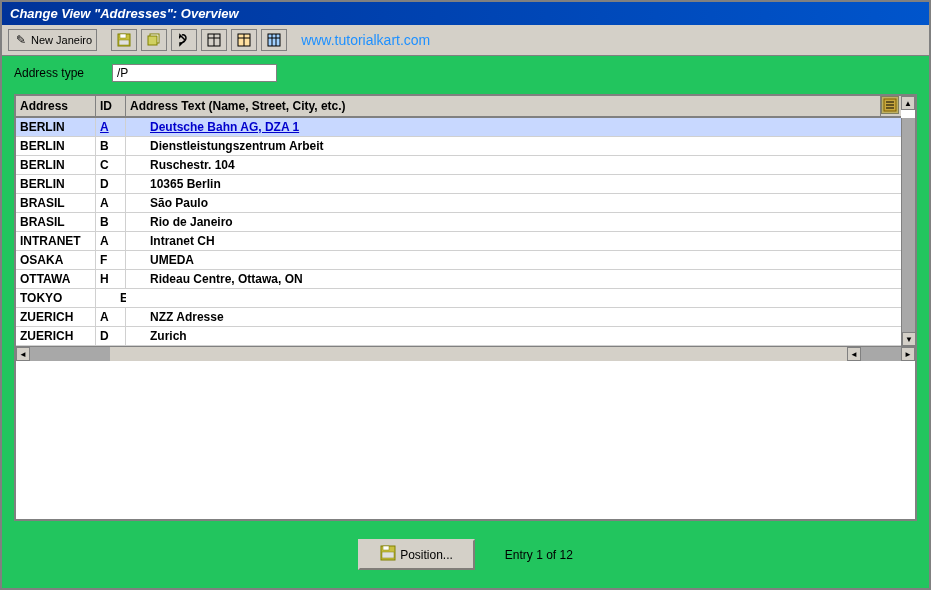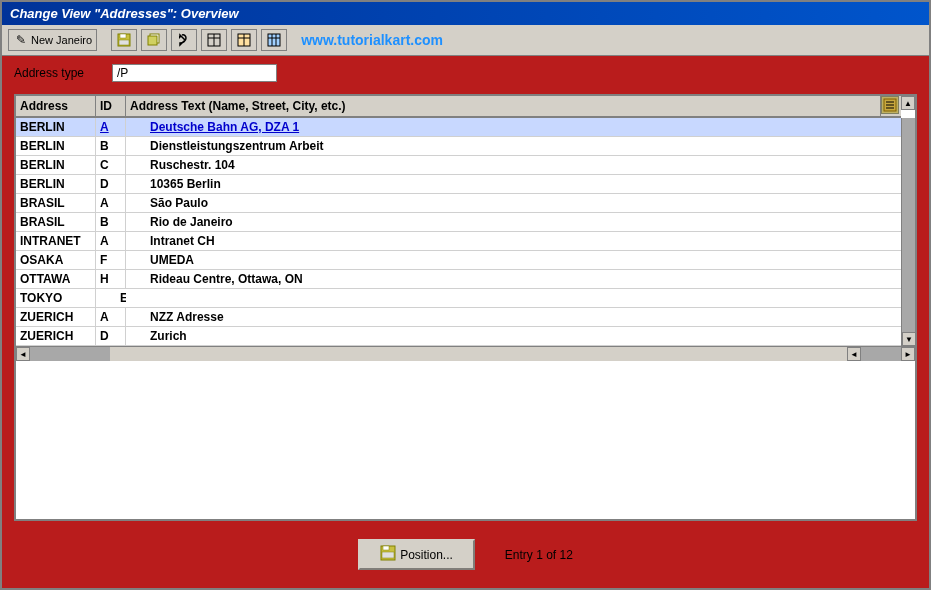--- a/index.html
+++ b/index.html
@@ -49,27 +49,27 @@
     .toolbar-icon {
       width: 16px;
       height: 16px;
       display: inline-flex;
       align-items: center;
       justify-content: center;
       font-size: 12px;
     }
     .watermark {
       color: #1e90ff;
-      font-weight: bold;
+      font-weight: normal;
       font-size: 14px;
       margin-left: 10px;
     }
     .content-area {
       flex: 1;
-      background: #b91c1c;
+      background: #22c55e;
       padding: 8px 12px;
       display: flex;
       flex-direction: column;
       gap: 8px;
     }
     .field-row {
       display: flex;
       align-items: center;
       gap: 8px;
     }

